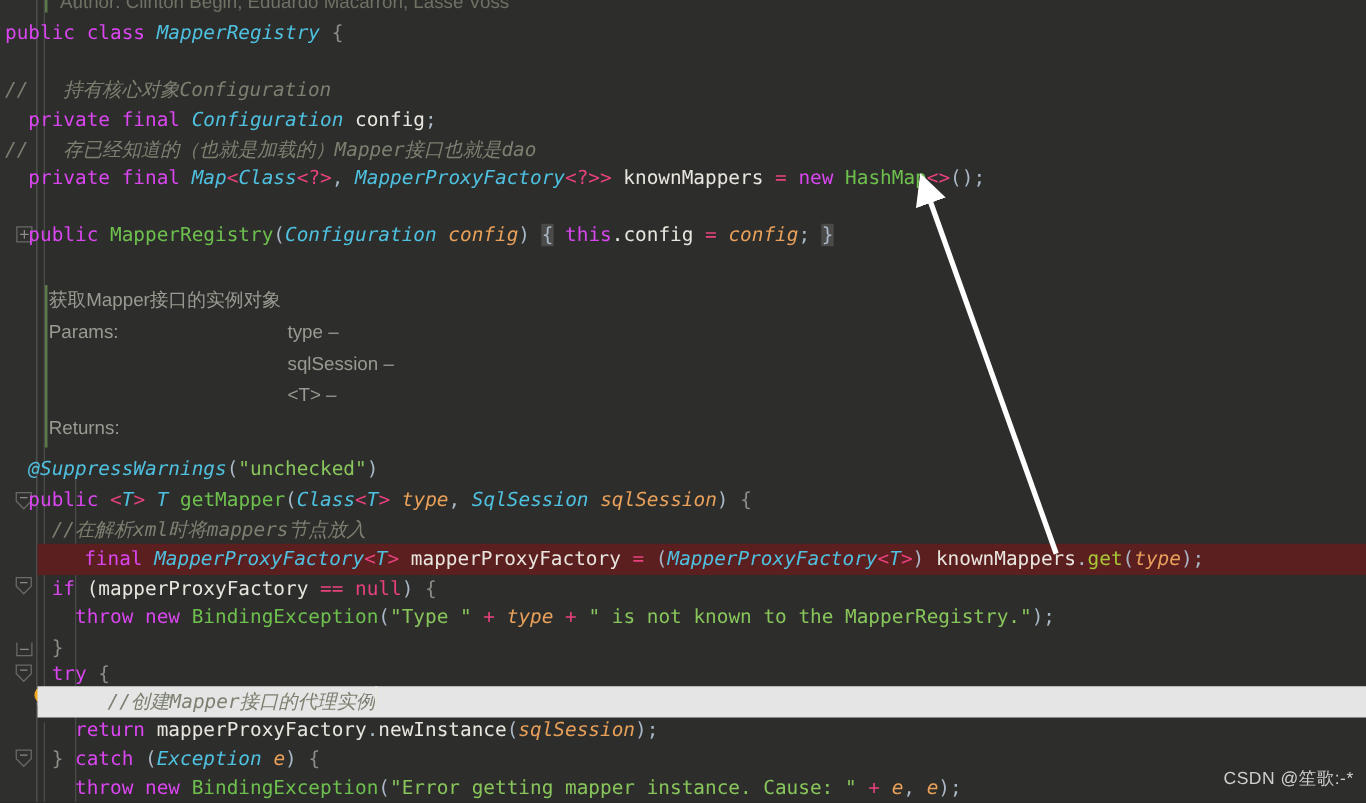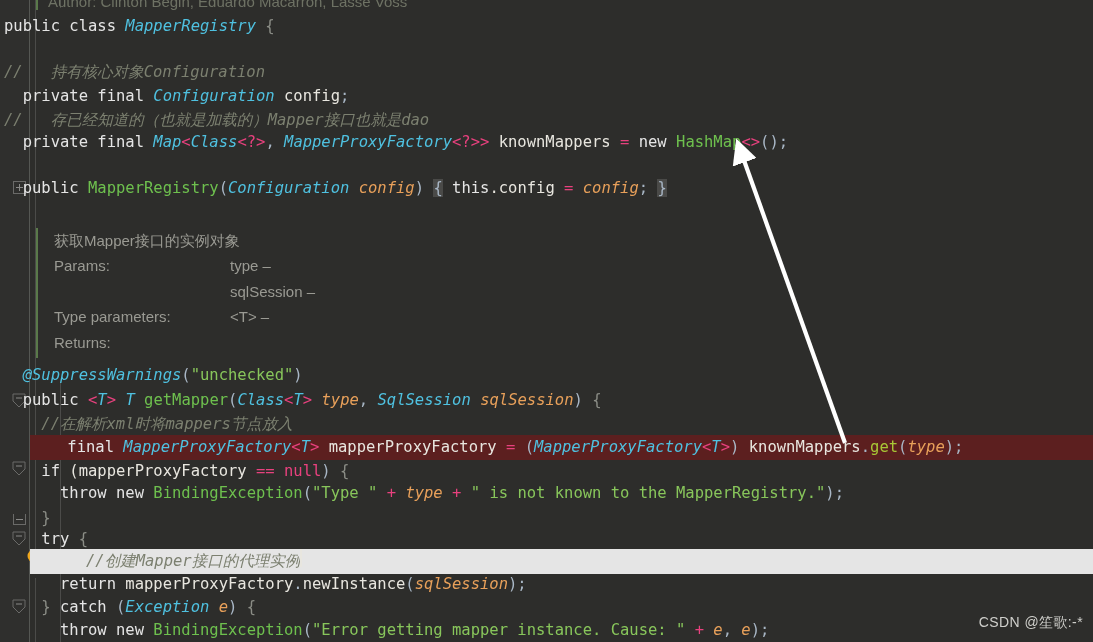--- a/index.html
+++ b/index.html
@@ -112,21 +112,21 @@
 
   
   .hl-break {
     background: #5c1f1f;
   }
   .hl-caret {
     background: #e5e5e5;
   }
 
   
-  .kw   { color: #e5e5e5; }           
+  .kw   { color: #d946ef; }           
   .type { color: #4fc1e0; font-style: italic; }           
   .green{ color: #6ec04e; }           
   .str  { color: #88c65b; }
   .fld  { color: #e8e6df; }           
   .param{ color: #e8a05a; font-style: italic; } 
   .cmt  { color: #7c8070; font-style: italic; } 
   .ann  { color: #4fc1e0; font-style: italic; text-align: right; } 
   .punc { color: #a9b7c6; }
   .gen  { color: #e8417e; }           
   .meth { color: #a8c736; }           
@@ -154,21 +154,21 @@
     background: #5a7a4a;
   }
   .doc-top-bar {
     position: absolute;
     left: 36px;
     top: -4px;
     width: 2px;
     height: 14px;
     background: #5a7a4a;
   }
-  .doc-row { position: relative; height: 25.4px; padding-left: 18px; }
+  .doc-row { position: relative; height: 25.4px; padding-left: 3px; }
   .doc-label { display: inline-block; }
   .doc-val { position: absolute; left: 154px; margin-left: 40px; }
 
   
   .doc-header {
     position: absolute;
     left: 48px;
     top: -7px;
     font-family: "Liberation Sans", "DejaVu Sans", sans-serif;
     font-size: 15px;
@@ -281,21 +281,20 @@
     </div>
     <div class="doc-row">
       <span class="doc-label">Params:</span>
       <span class="doc-val">type –</span>
     </div>
     <div class="doc-row">
       <span class="doc-label"></span>
       <span class="doc-val">sqlSession –</span>
     </div>
     <div class="doc-row">
-      <span class="doc-label">Type parameters:</span>
       <span class="doc-val">&lt;T&gt; –</span>
     </div>
     <div class="doc-row">
       <span class="doc-label">Returns:</span>
       <span class="doc-val"></span>
     </div>
   </div>
 
   <svg class="arrow-svg" viewBox="0 0 1093 642">
     <defs>

